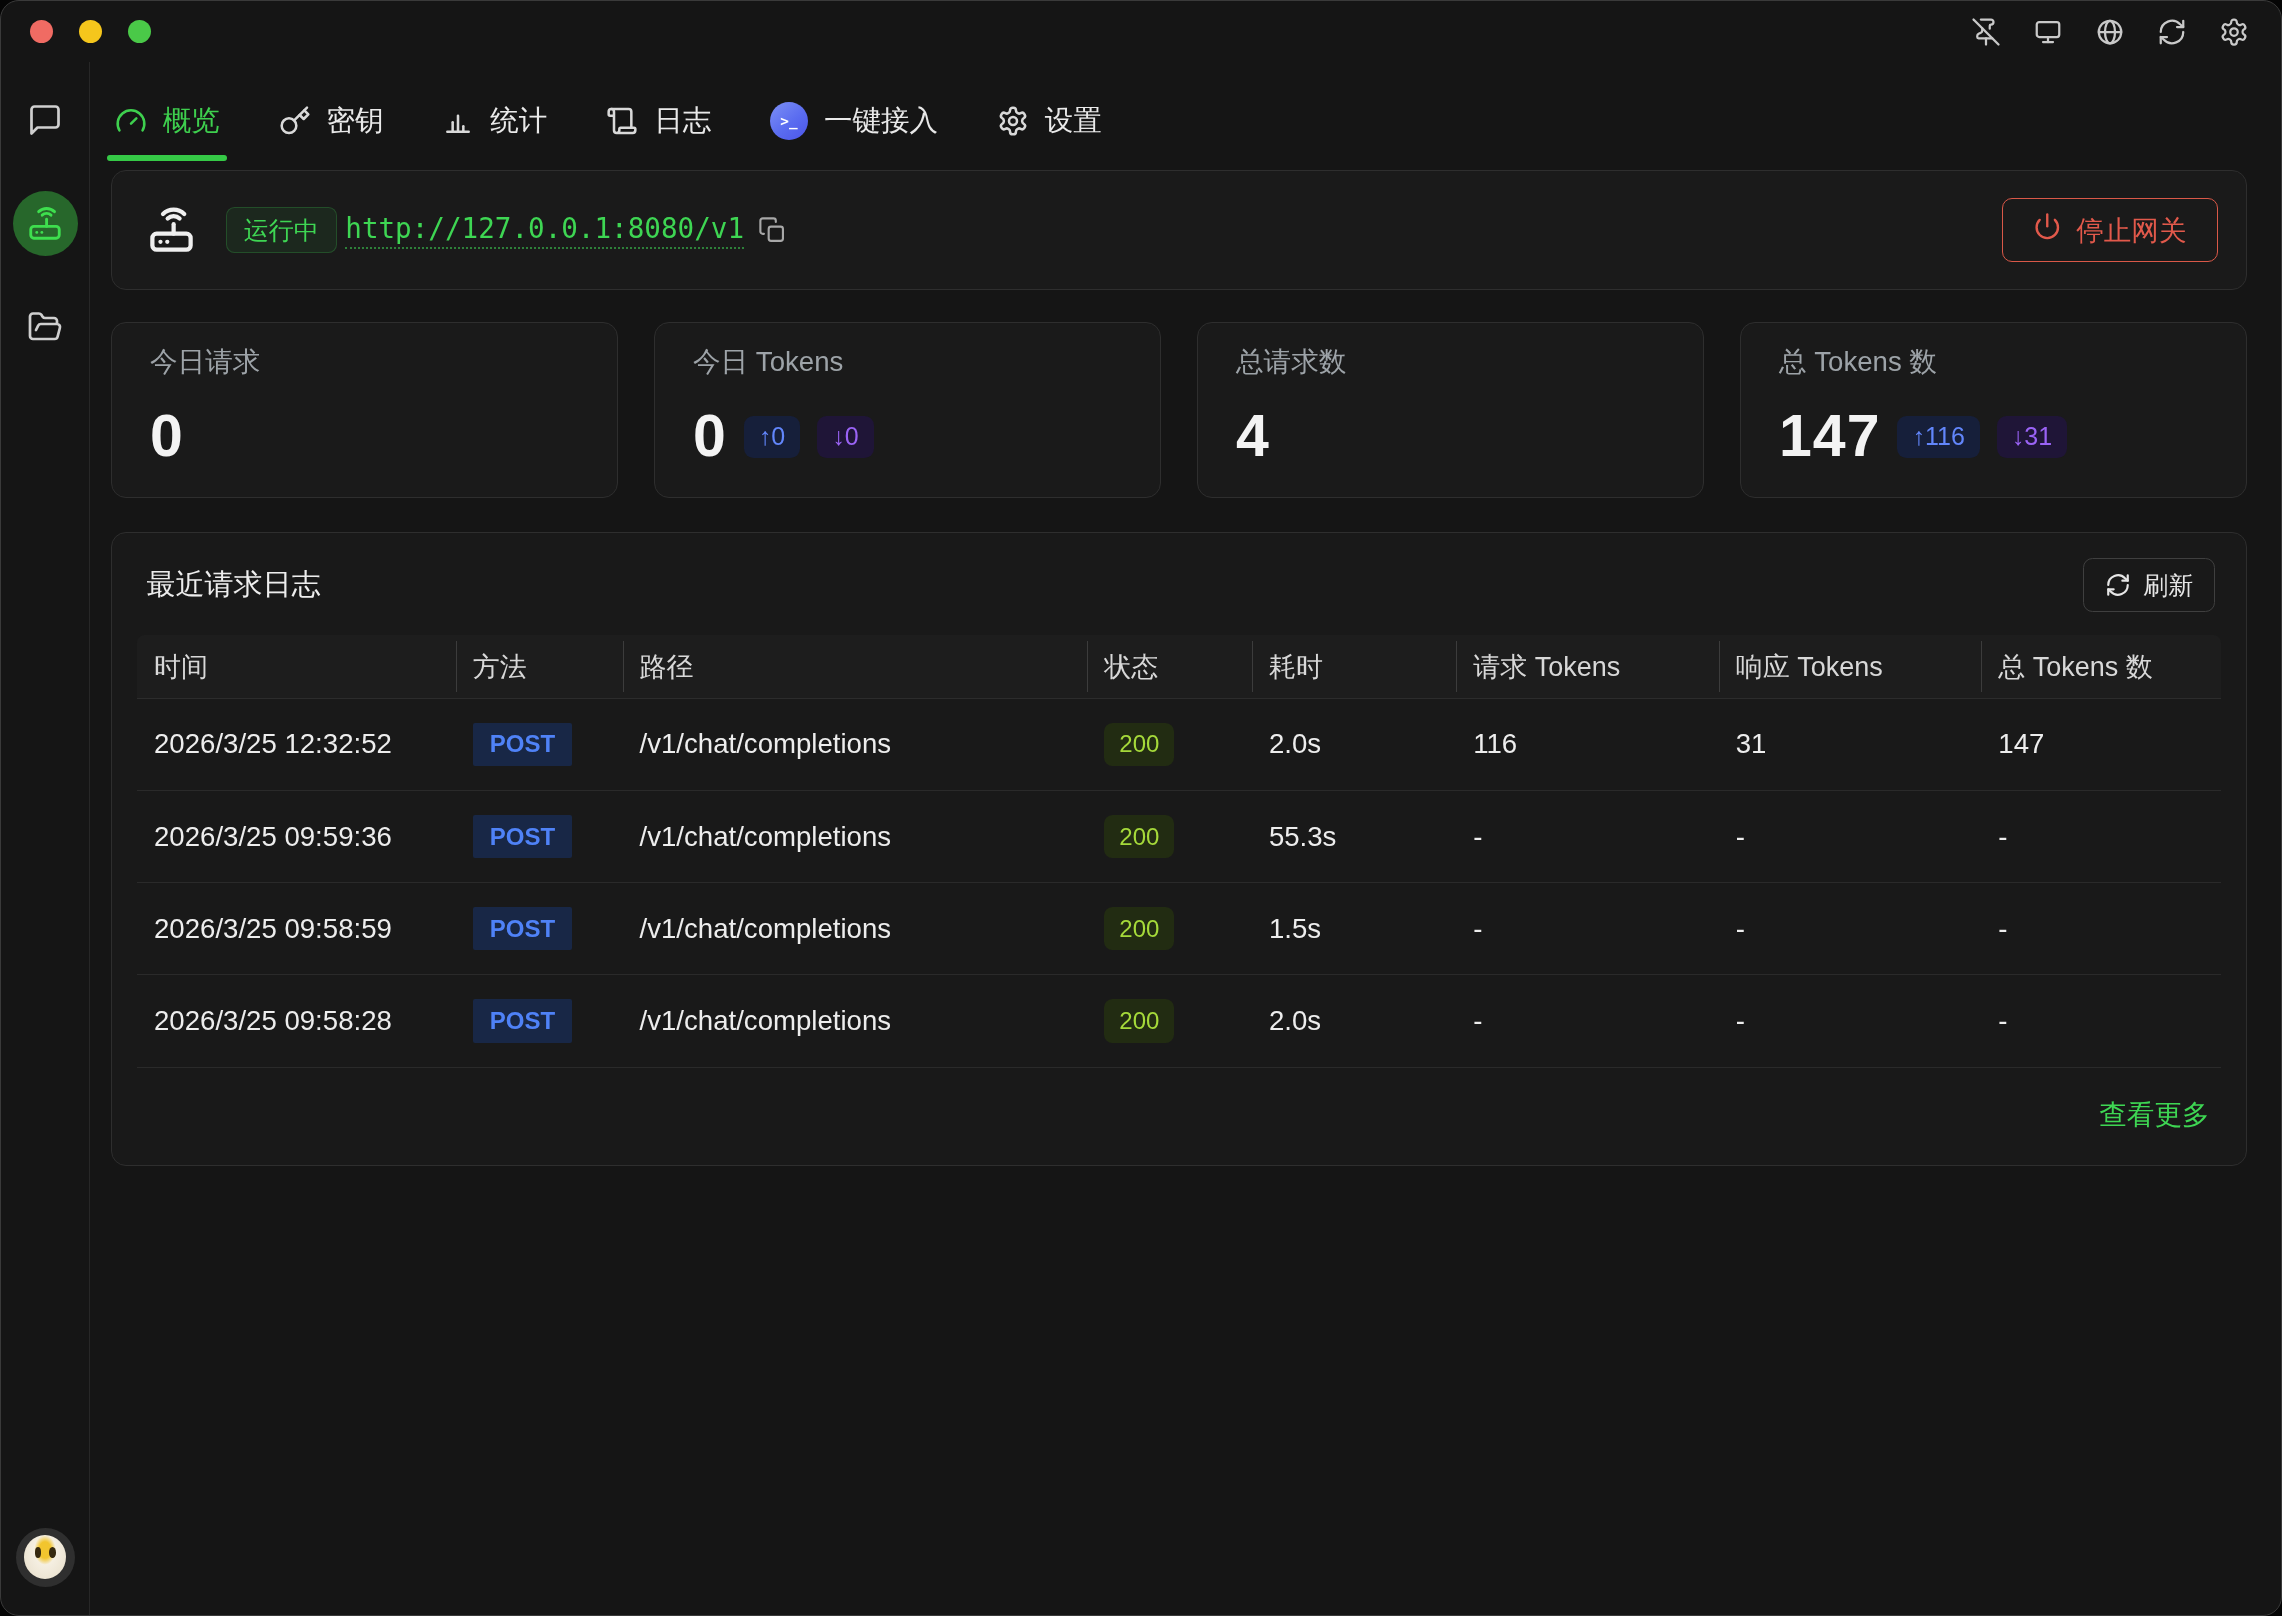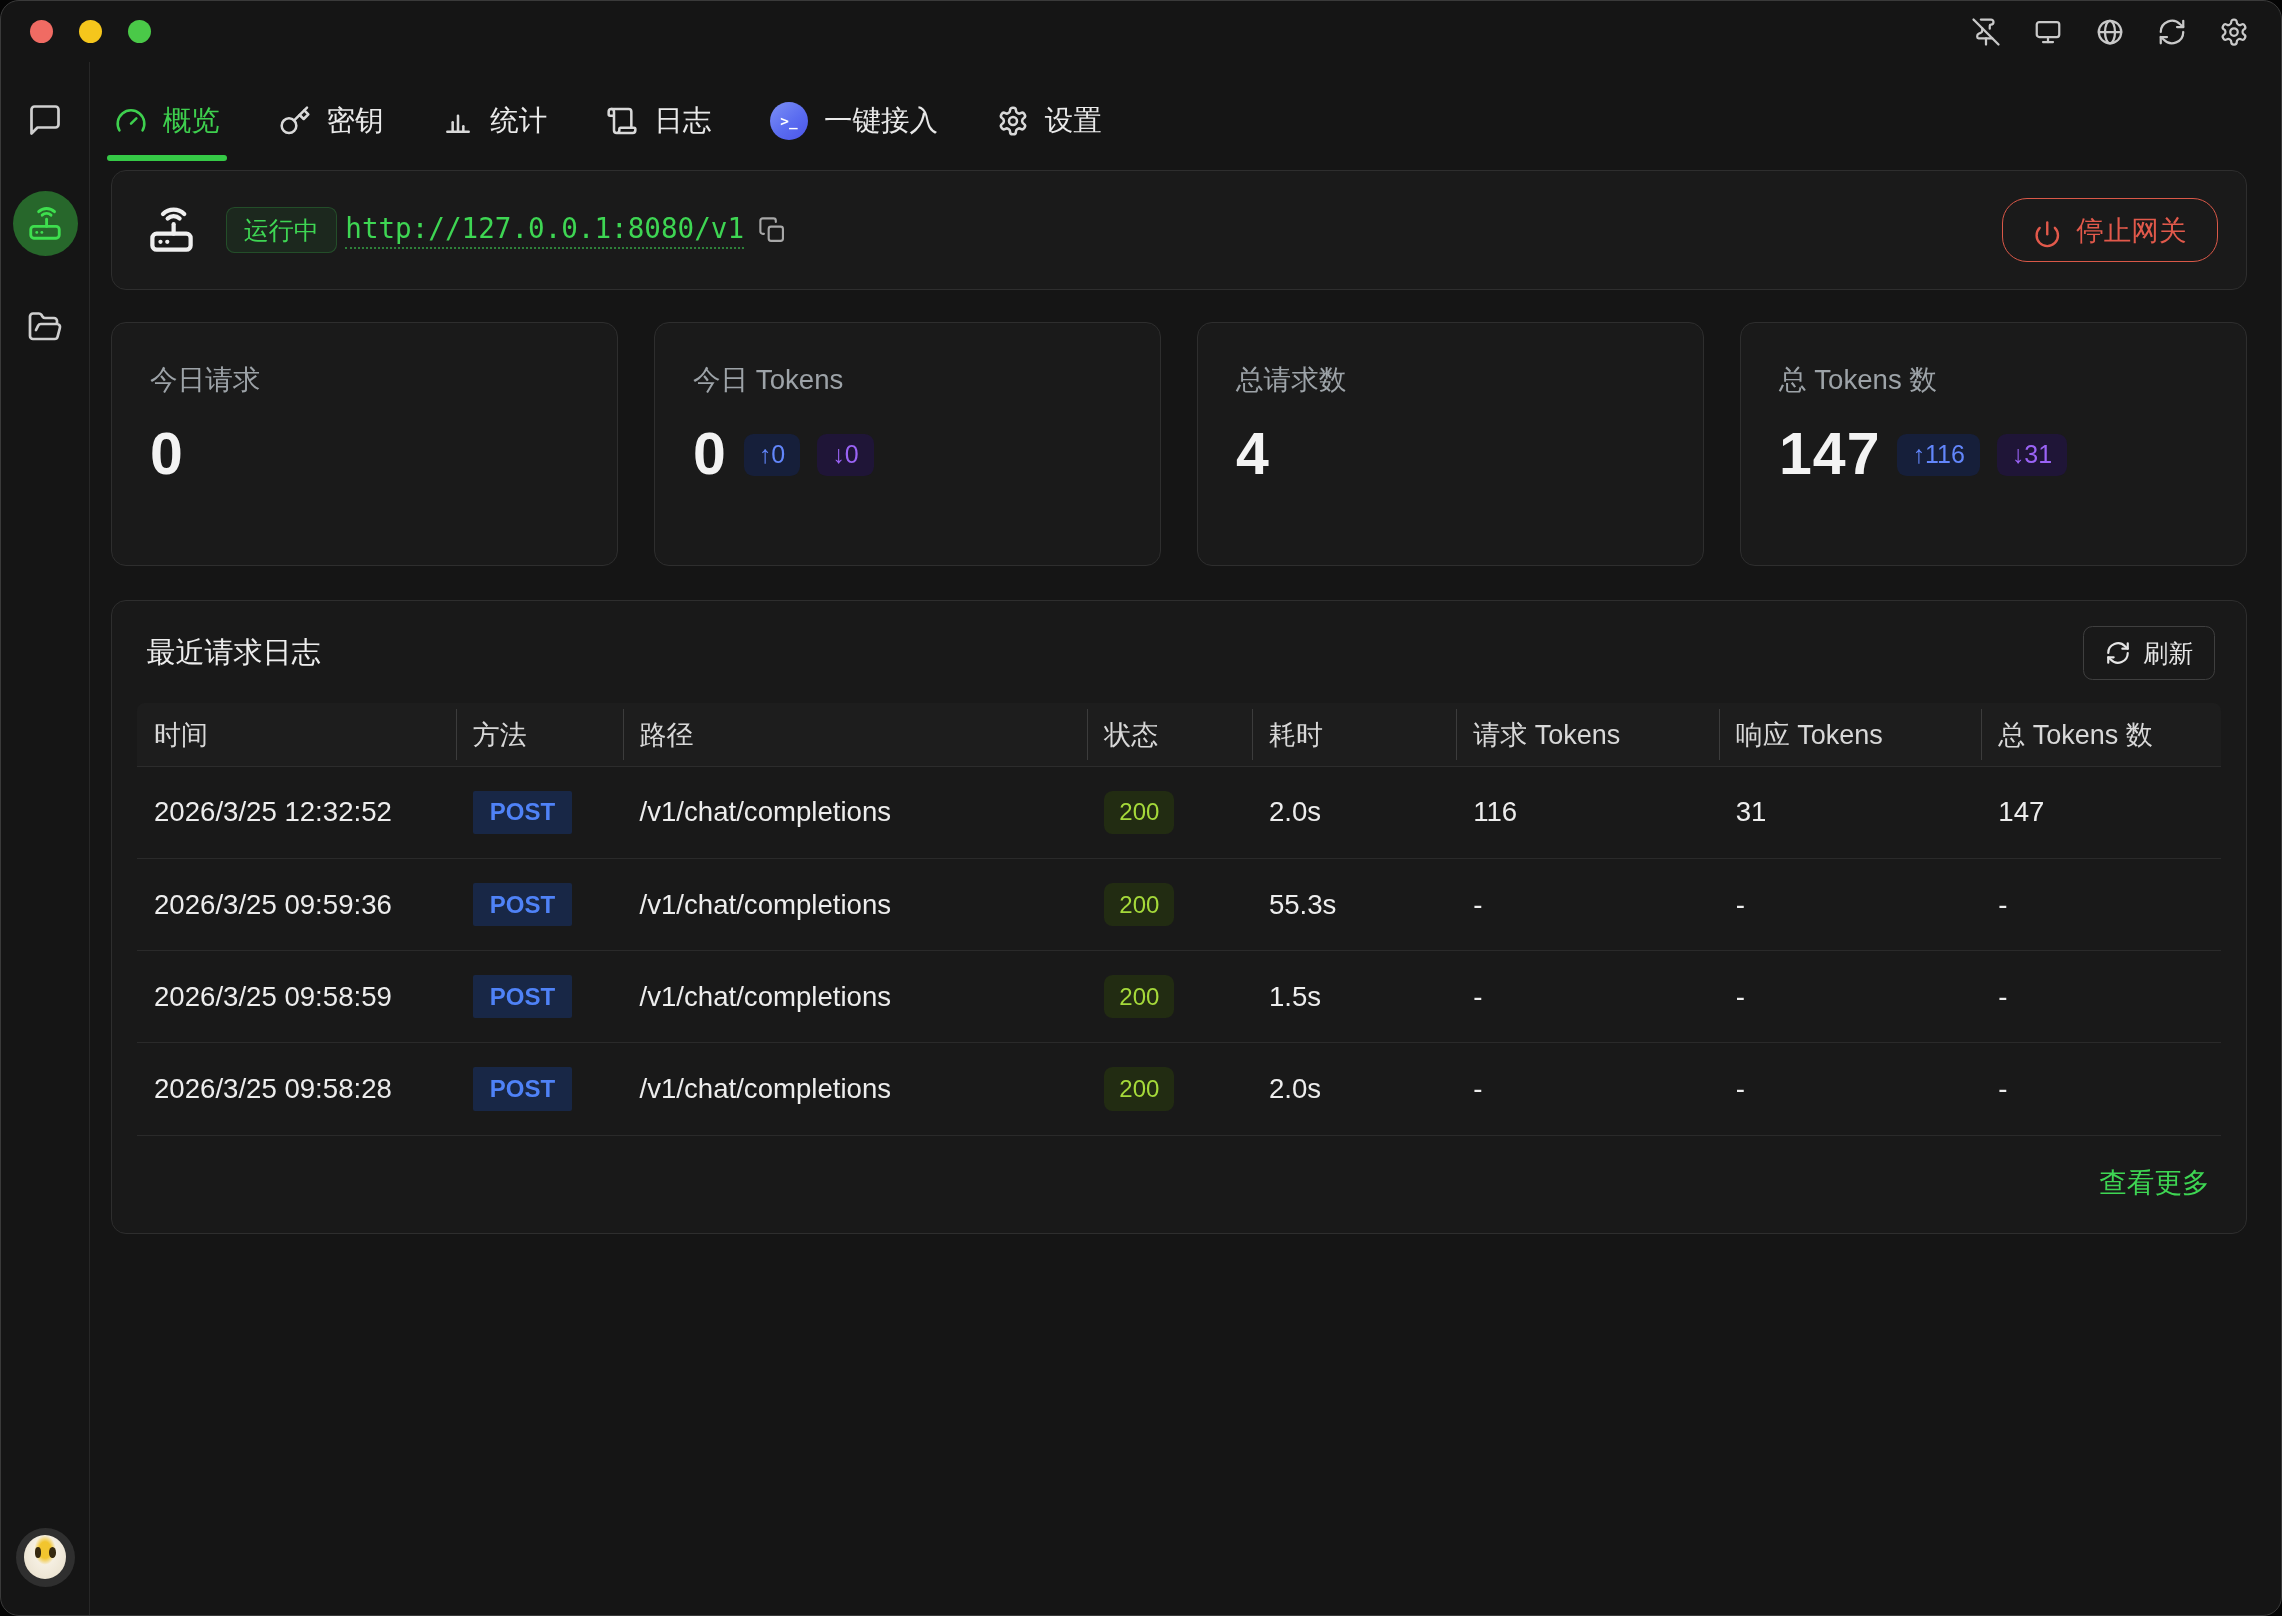--- a/index.html
+++ b/index.html
@@ -43,26 +43,26 @@
   
   .card { background:#1a1a1a; border:1px solid #2e2e2e; border-radius:15px; }
   .gateway-card { margin-top:9.5px; flex:none; display:flex; align-items:center; padding:23px 28.5px; height:120px; }
   .gw-icon { color:#efefef; margin:0 0 0 5.7px; }
   .gw-info { margin-left:28.5px; display:flex; flex-direction:row; gap:8.6px; }
   .status-badge { align-self:flex-start; font-size:25px; color:#3ed653; background:rgba(62,214,83,.08); border:1px solid rgba(62,214,83,.22); padding:5.7px 17px; border-radius:8.6px; }
   .gw-url-row { display:flex; align-items:center; gap:14.3px; }
   .gw-url { font-family:"DejaVu Sans Mono","Liberation Mono",monospace; font-size:27.6px; color:#3ed653; text-decoration:none;
     border-bottom:2.9px dotted rgba(62,214,83,.55); padding-bottom:1.9px; }
   .copy-btn { color:#a8a8a8; display:flex; }
-  .stop-btn { margin-left:auto; display:flex; align-items:flex-end; gap:15px; color:#e2594b; border:1.9px solid #d95848; background:transparent;
-    border-radius:25px; padding:12.4px 30px; font-size:27.6px; font-family:inherit; }
+  .stop-btn { margin-left:auto; display:flex; align-items:flex-start; gap:15px; color:#e2594b; border:1.9px solid #d95848; background:transparent;
+    border-radius:10px; padding:12.4px 30px; font-size:27.6px; font-family:inherit; }
 
   
   .stats-row { display:flex; gap:36px; margin-top:32px; flex:none; }
-  .stat-card { flex:1; padding:38px 38px; height:244px; }
+  .stat-card { flex:1; padding:20px 38px; height:176px; }
   .stat-label { font-size:27.6px; color:#9da3a8; }
   .stat-value-row { display:flex; align-items:center; gap:17px; margin-top:27px; }
   .stat-value { font-size:59px; font-weight:600; color:#f3f3f3; line-height:1; letter-spacing:1px; }
   .chip { font-size:25px; padding:8.6px 15px; border-radius:9.5px; line-height:1; }
   .chip.up { color:#6286fb; background:#161f3a; }
   .chip.down { color:#9a63f5; background:#1f1537; }
 
   
   .logs-card { margin-top:34px; flex:none; padding:0 25px 15px; background:#191919; }
   .logs-head { display:flex; align-items:center; justify-content:space-between; padding:25px 5.7px 23px 9.5px; }

